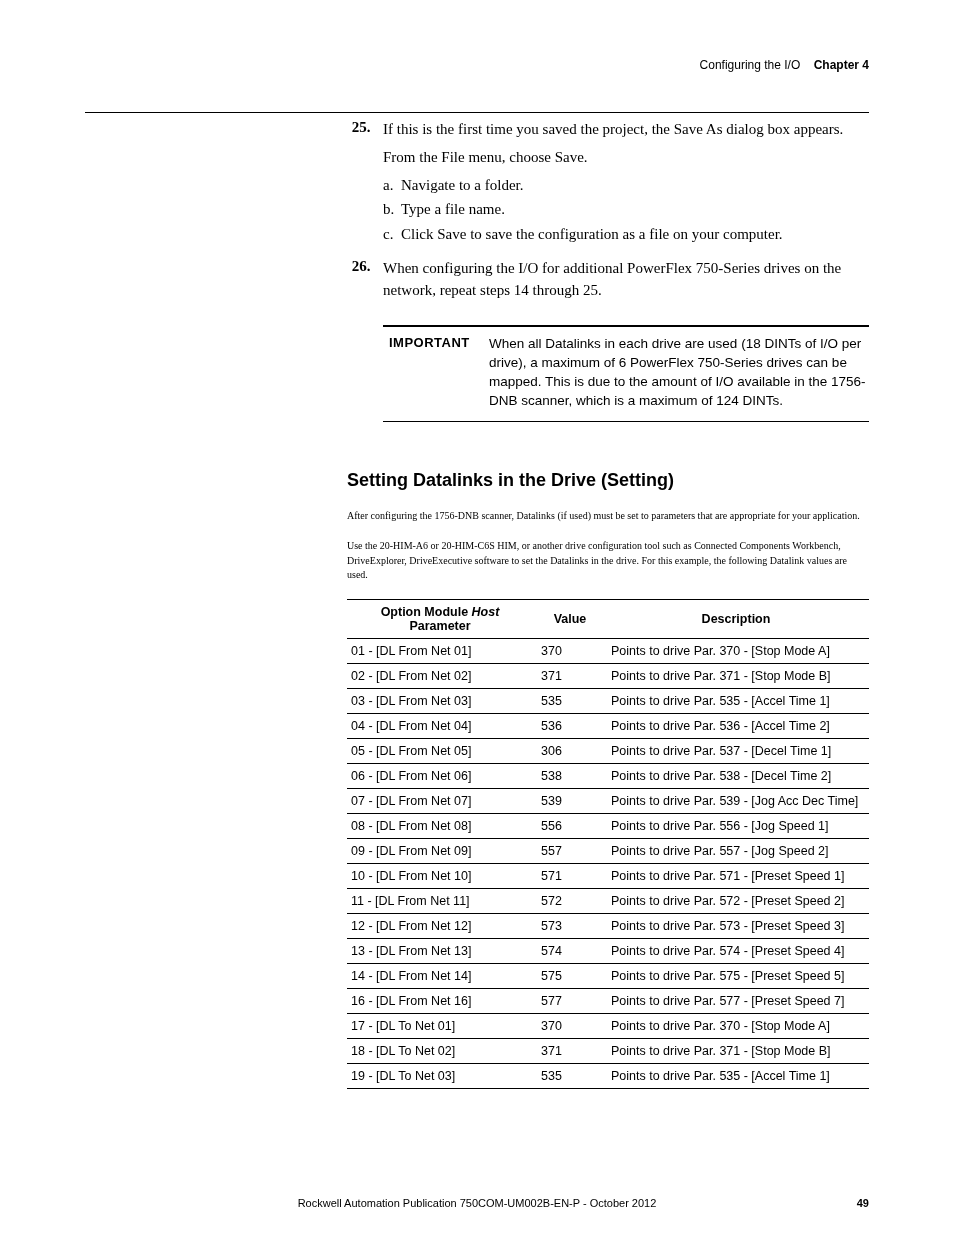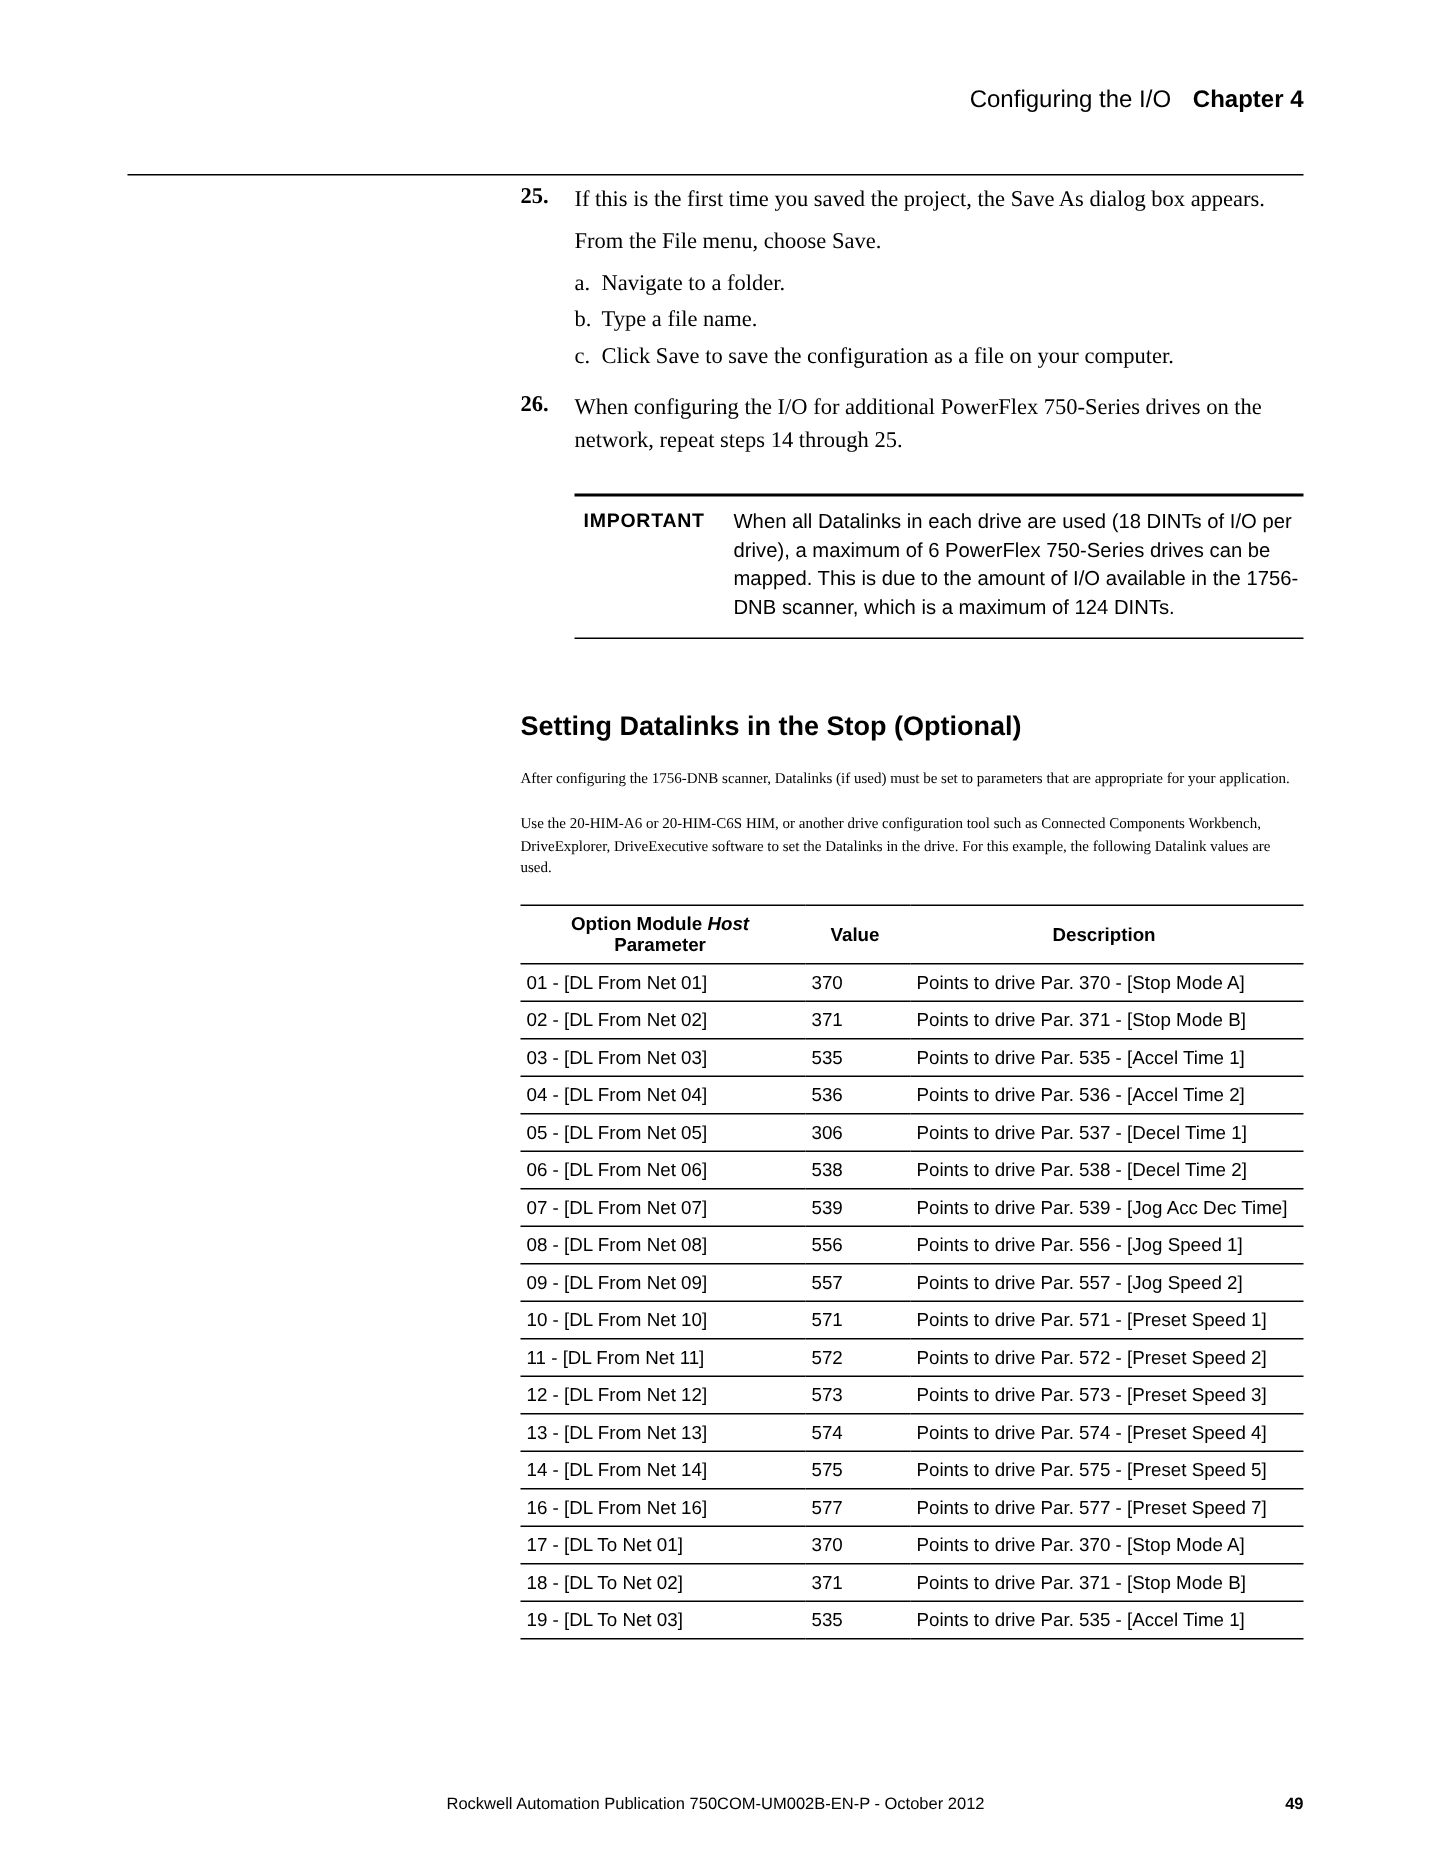--- a/index.html
+++ b/index.html
@@ -19,35 +19,35 @@
     padding: 58px 85px 0 85px;
     box-sizing: border-box;
   }
   .header-line {
     border-top: 1px solid #000;
     margin-bottom: 6px;
   }
   .header-text {
     text-align: right;
     font-family: "Myriad Pro", "Helvetica Neue", Arial, sans-serif;
-    font-size: 16px;
+    font-size: 12px;
     margin-bottom: 40px;
   }
   .header-text .chapter-label { font-weight: bold; margin-left: 10px;}
   .content-col {
     margin-left: 262px;
   }
   .step-row {
     display: flex;
     margin-bottom: 6px;
   }
   .step-num {
     width: 28px;
     flex: 0 0 28px;
-    text-align: left;
+    text-align: center;
     font-weight: bold;
     font-size: 15px;
     padding-right: 8px;
   }
   .step-body {
     flex: 1;
     font-size: 15px;
     line-height: 1.45;
   }
   .step-body p { margin: 0 0 6px 0; }
@@ -165,21 +165,21 @@
       </div>
     </div>
 
     <div style="padding-left:36px;">
       <div class="important-box">
         <div class="important-label">IMPORTANT</div>
         <div class="important-text">When all Datalinks in each drive are used (18 DINTs of I/O per drive), a maximum of 6 PowerFlex 750-Series drives can be mapped. This is due to the amount of I/O available in the 1756-DNB scanner, which is a maximum of 124 DINTs.</div>
       </div>
     </div>
 
-    <h2 class="section-heading">Setting Datalinks in the Stop (Optional)</h2>
+    <h2 class="section-heading">Setting Datalinks in the Drive (Setting)</h2>
 
     <p class="body-para">After configuring the 1756-DNB scanner, Datalinks (if used) must be set to parameters that are appropriate for your application.</p>
     <p class="body-para">Use the 20-HIM-A6 or 20-HIM-C6S HIM, or another drive configuration tool such as Connected Components Workbench, DriveExplorer, DriveExecutive software to set the Datalinks in the drive. For this example, the following Datalink values are used.</p>
 
     <table class="datalink">
       <colgroup>
           <col class="c1">
           <col class="c2">
           <col>
         </colgroup>

